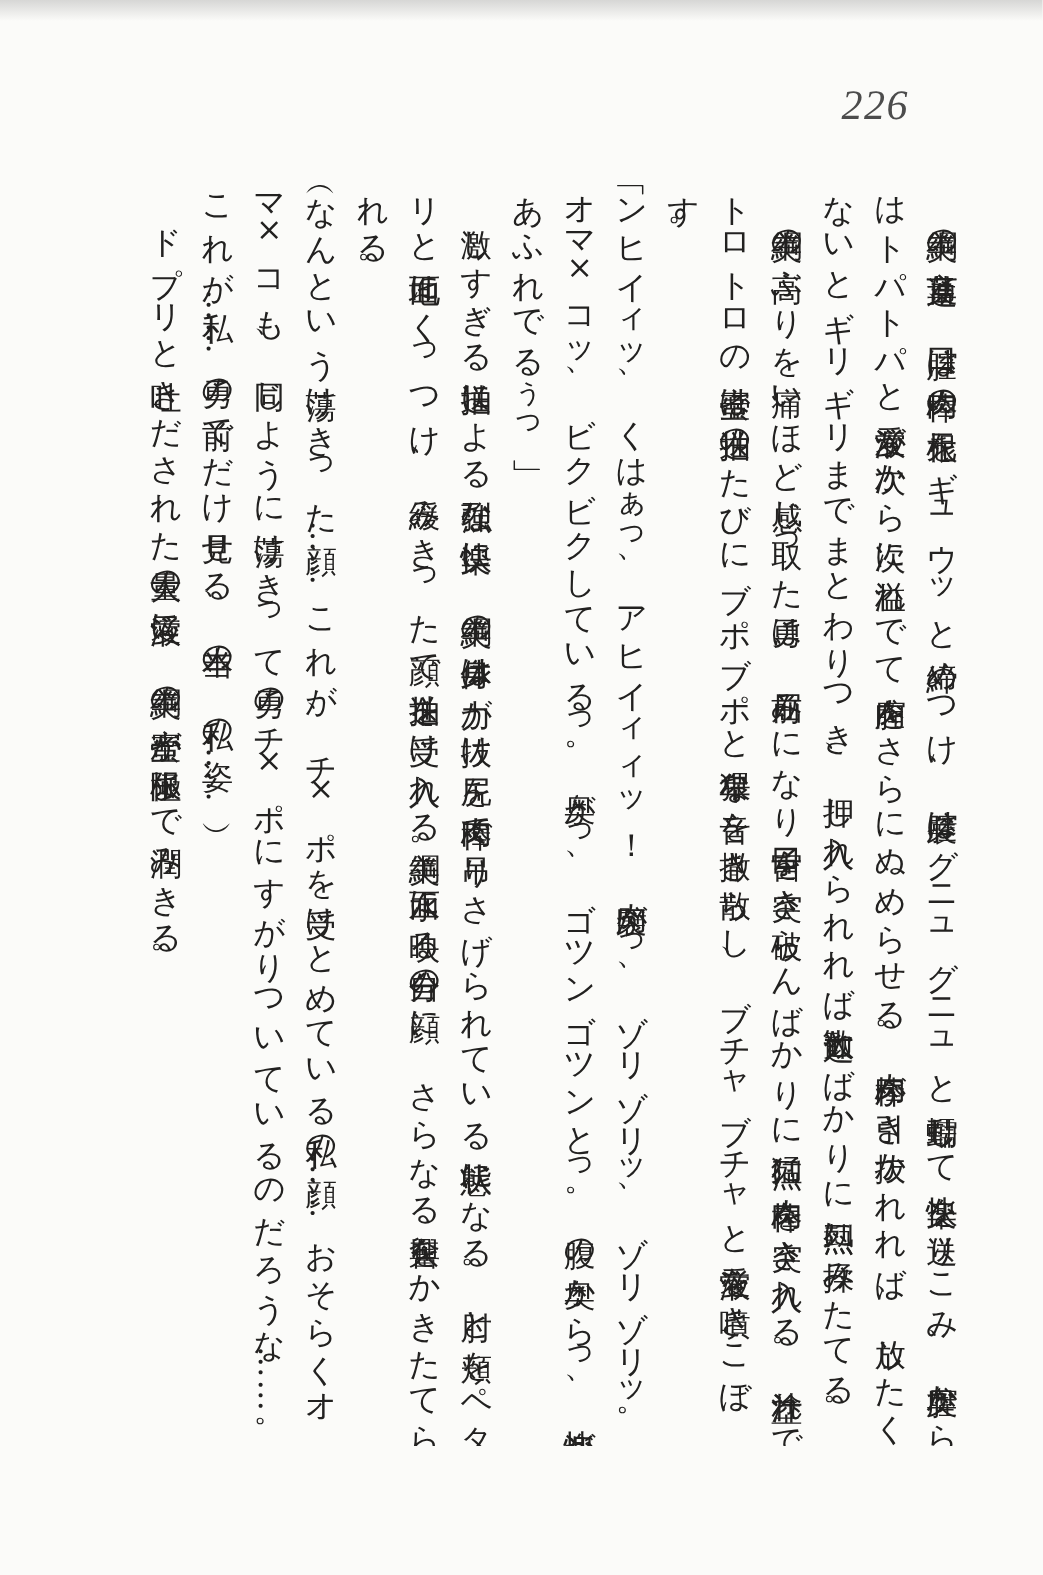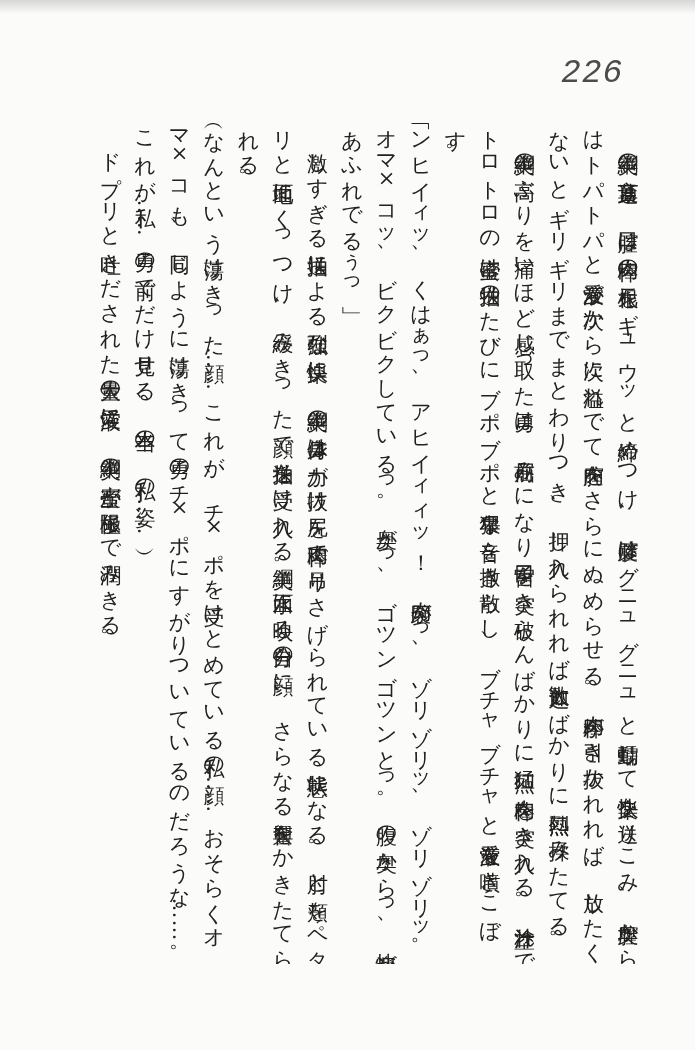--- a/index.html
+++ b/index.html
@@ -24,24 +24,24 @@
   }
   .page {
     position: absolute;
     inset: 0;
   }
   .page-number {
     position: absolute;
     left: 561px;
     top: 55px;
     font-style: italic;
-    font-size: 33px;
+    font-size: 28px;
     letter-spacing: 1px;
     color: #4c4c4c;
-    font-family: Liberation Mono, monospace;
+    font-family: Liberation Serif, serif;
   }
   .text-block {
     position: absolute;
     top: 116px;
     right: 50px;
     width: 588px;
     height: 848px;
     writing-mode: vertical-rl;
     text-orientation: mixed;
     font-size: 21px;

